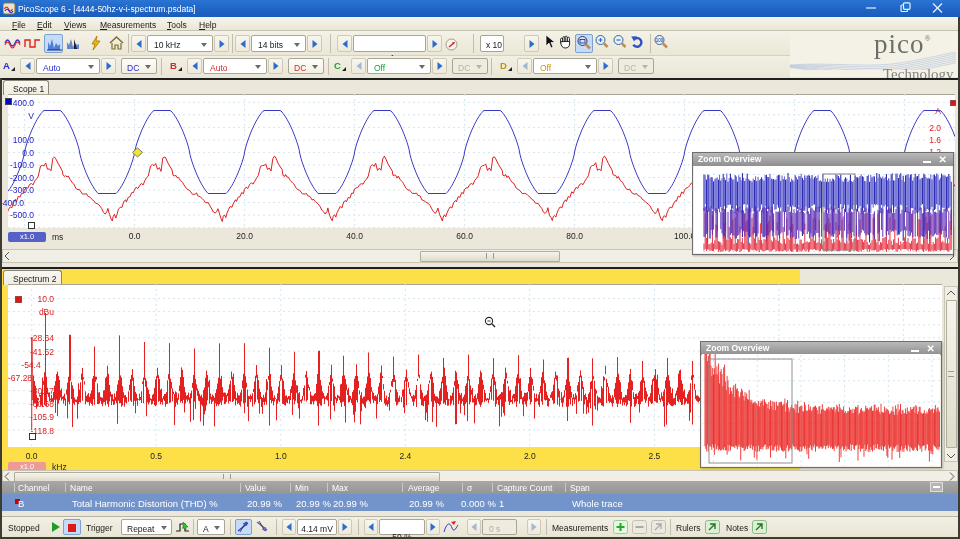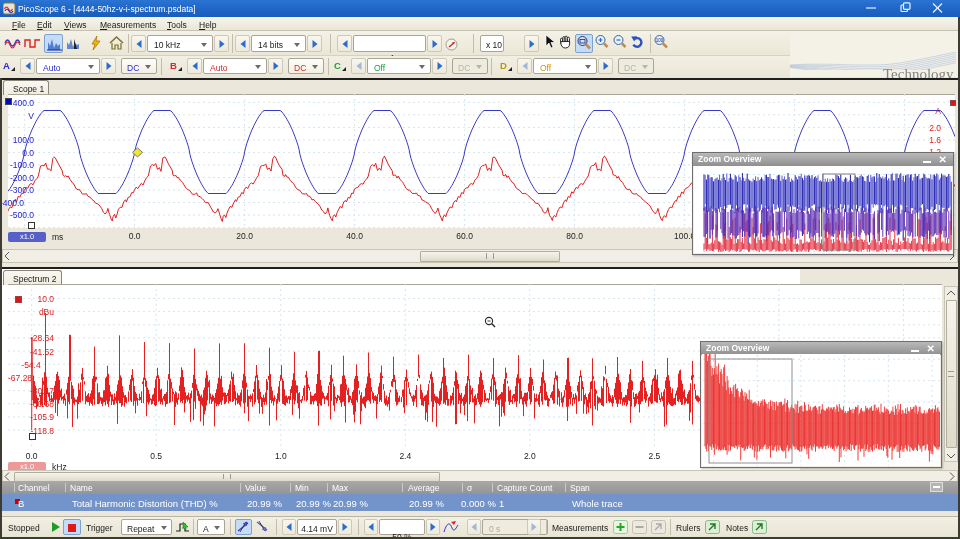--- a/index.html
+++ b/index.html
@@ -130,20 +130,21 @@
         <path d="M1.2 2.6 7 2.2 4.2 7.6z" fill="#2a50c8"></path>
       </svg></div>
     <div class="sep" style="left:650px;top:3px;height:19px"></div>
     <div class="tbtn" style="left:653px;top:3px;width:18px;height:19px"><svg width="16" height="16">
         <circle cx="6.5" cy="6" r="4.5" fill="#e7f0fb" stroke="#369"></circle>
         <text x="6.5" y="8" font-size="4.5" text-anchor="middle" fill="#228" font-family="Liberation Sans">100</text>
         <line x1="10" y1="9.5" x2="14" y2="13.5" stroke="#c08b4f" stroke-width="2.5"></line>
       </svg></div>
   </div>
 <div class="abs" style="left:790px;top:32px;width:168px;height:45px;background:#f4f1e7">
+    <div class="abs" style="left:84px;top:-3px;width:82px;color:#6e6e69;font-family:'Liberation Serif',serif;font-size:27px;letter-spacing:1px">pico<span style="font-size:8px;vertical-align:12px">®</span></div>
     <svg class="abs" style="left:0;top:20px" width="166" height="18" fill="none">
       <path d="M0 13.0 C 40 10.0 80 16.0 110 11.0 C 135 7.0 155 2.0 166 0.0" stroke="#b9c8dc" stroke-width="0.7"></path>
       <path d="M0 13.4 C 40 11.8 80 17.8 110 12.8 C 135 8.8 155 3.8 166 1.7999999999999998" stroke="#b9c8dc" stroke-width="0.7"></path>
       <path d="M0 13.8 C 40 13.6 80 19.6 110 14.6 C 135 10.6 155 5.6 166 3.5999999999999996" stroke="#b9c8dc" stroke-width="0.7"></path>
       <path d="M0 14.2 C 40 15.4 80 21.4 110 16.4 C 135 12.4 155 7.4 166 5.4" stroke="#b9c8dc" stroke-width="0.7"></path>
       <path d="M0 14.6 C 40 17.2 80 23.2 110 18.2 C 135 14.2 155 9.2 166 7.199999999999999" stroke="#b9c8dc" stroke-width="0.7"></path>
       <path d="M0 15.0 C 40 19.0 80 25.0 110 20.0 C 135 16.0 155 11.0 166 9.0" stroke="#b9c8dc" stroke-width="0.7"></path>
       <path d="M0 15.4 C 40 20.8 80 26.8 110 21.8 C 135 17.8 155 12.8 166 10.8" stroke="#b9c8dc" stroke-width="0.7"></path>
     </svg>
     <div class="abs" style="left:93px;top:34px;color:#84847f;font-family:'Liberation Serif',serif;font-size:15px">Technology</div>
@@ -257,21 +258,21 @@
     <div class="thumb" style="left:420px;top:170.5px;width:140px;height:11px"></div>
     <div class="abs" style="left:486px;top:173px;width:8px;height:6px;border-left:1px solid #999;border-right:1px solid #999"></div>
     <svg class="abs" style="left:3px;top:171px" width="10" height="10">
       <path d="M6 1 2 5l4 4" stroke="#555" fill="none"></path>
     </svg>
     <svg class="abs" style="left:947px;top:171px" width="10" height="10">
       <path d="M3 1l4 4-4 4" stroke="#555" fill="none"></path>
     </svg>
   </div>
 <div class="abs" style="left:0;top:267px;width:960px;height:2px;background:#1e1e1e"></div>
-<div class="abs" style="left:0;top:269px;width:800px;height:214px;background:#ffffff">
+<div class="abs" style="left:0;top:269px;width:800px;height:214px;background:#fde047">
     <div class="tab" style="left:3px;top:1px;width:59px;height:15px">
       <div style="margin:3px 0 0 9px;font-size:8.5px">Spectrum 2</div>
     </div>
     <div class="abs" style="left:8px;top:15px;width:934px;height:163px;background:#fff;border-top:1px solid #a8a496"></div>
     <svg class="abs" style="left:8px;top:15px" width="934" height="163">
       <line x1="0" y1="14.5" x2="934" y2="14.5" stroke="#d3e6f0" stroke-width="1" stroke-dasharray="2,3"></line>
       <line x1="0" y1="27.6" x2="934" y2="27.6" stroke="#d3e6f0" stroke-width="1" stroke-dasharray="2,3"></line>
       <line x1="0" y1="40.8" x2="934" y2="40.8" stroke="#d3e6f0" stroke-width="1" stroke-dasharray="2,3"></line>
       <line x1="0" y1="53.9" x2="934" y2="53.9" stroke="#d3e6f0" stroke-width="1" stroke-dasharray="2,3"></line>
       <line x1="0" y1="67.1" x2="934" y2="67.1" stroke="#d3e6f0" stroke-width="1" stroke-dasharray="2,3"></line>
@@ -408,21 +409,21 @@
     <div class="arr aL" style="left:364px;top:2px;width:14px;height:16px"></div>
     <div class="fld" style="left:379px;top:2px;width:46px;height:16px;text-align:center">
       <div style="margin-top:12px">50 %</div>
     </div>
     <div class="arr aR" style="left:426px;top:2px;width:14px;height:16px"></div>
     <svg class="abs" style="left:443px;top:3px" width="16" height="15">
       <path d="M1 12 C4 2 7 2 9 8 11 13 13 8 15 5" stroke="#33c" fill="none"></path>
       <path d="M8 2l5-1-2 4z" fill="#d22"></path>
     </svg>
     <div class="arr aLg" style="left:467px;top:2px;width:14px;height:16px"></div>
-    <div class="dd" style="left:482px;top:2px;width:66px;height:16px;background:#efecdf">
+    <div class="dd" style="left:482px;top:2px;width:35px;height:16px;background:#efecdf">
       <div class="abs" style="left:6px;top:3.5px;color:#b0ac9e">0 s</div>
     </div>
     <div class="arr aRg" style="left:527px;top:2px;width:14px;height:16px"></div>
     <div class="sep" style="left:546px;top:2px;height:16px"></div>
     <div class="abs" style="left:552px;top:6px">Measurements</div>
     <svg class="abs" style="left:613px;top:3px" width="15" height="14">
       <rect x="0.5" y="0.5" width="14" height="13" rx="2" fill="#e8f5e2" stroke="#9c9"></rect>
       <path d="M7.5 3v8M3.5 7h8" stroke="#2a2" stroke-width="2"></path>
     </svg>
     <svg class="abs" style="left:632px;top:3px" width="15" height="14">

